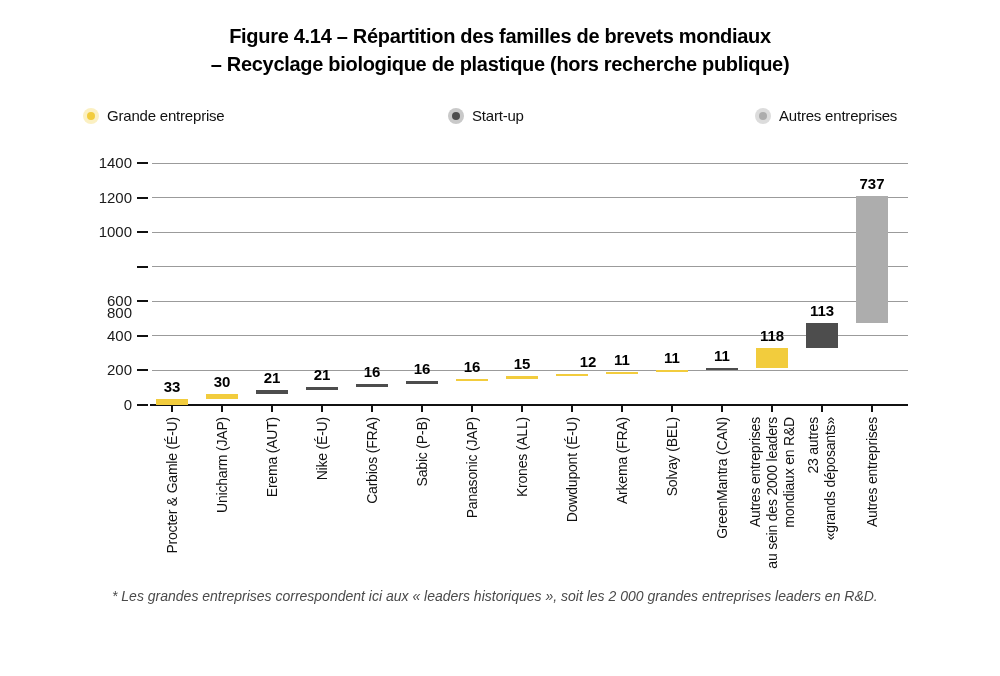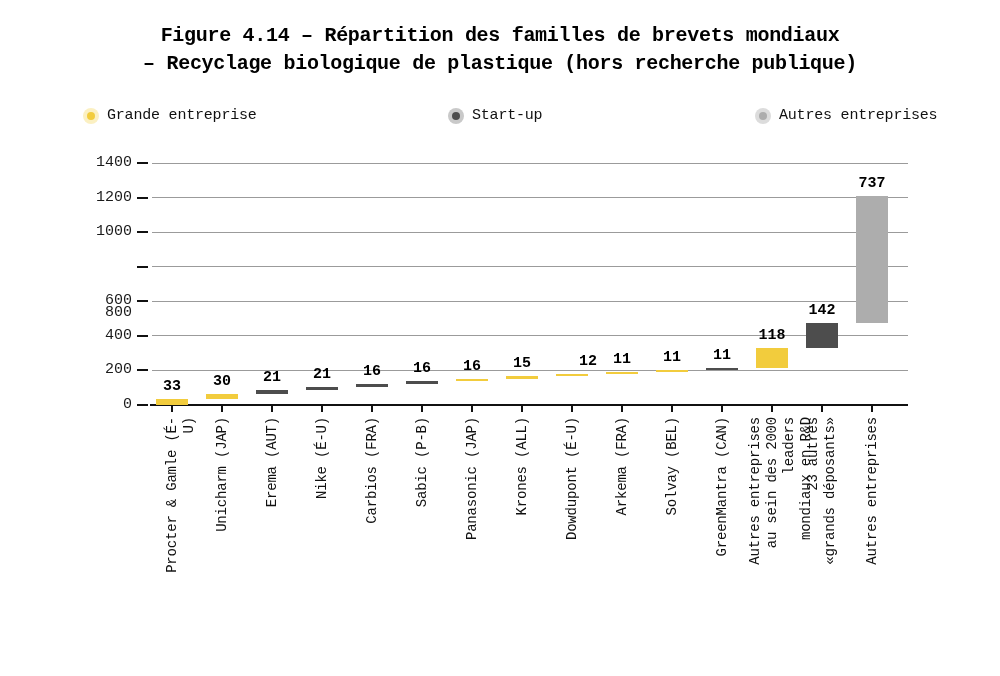--- a/index.html
+++ b/index.html
@@ -1,17 +1,17 @@
 <!DOCTYPE html>
 <html><head>
 <meta charset="utf-8">
 <style>
   html,body{margin:0;padding:0;background:#fff;}
   .stage{position:relative;width:1000px;height:676px;background:#ffffff;
-         font-family:Liberation Mono, monospace;color:#111;overflow:hidden;}
+         font-family:Liberation Sans, sans-serif;color:#111;overflow:hidden;}
   .title{position:absolute;left:0;right:0;top:22px;text-align:center;
          font-weight:bold;font-size:20px;line-height:28px;letter-spacing:-0.3px;color:#000;}
   .legend-item{position:absolute;top:107px;display:flex;align-items:center;gap:8px;
          font-size:15px;letter-spacing:-0.2px;}
   .legend-dot{width:16px;height:16px;border-radius:50%;display:flex;align-items:center;justify-content:center;}
   .legend-dot-inner{width:8px;height:8px;border-radius:50%;}
   .footnotes{position:absolute;left:112px;top:588px;width:812px;
          font-style:italic;font-size:14px;line-height:17.5px;color:#4a4a4a;}
   .footnote{white-space:pre-line;}
   .ylab{position:absolute;width:52px;text-align:right;font-size:15px;color:#1a1a1a;}
@@ -121,26 +121,27 @@
       <div class="vlab" style="position: absolute; left: 692px; top: 347.181px; width: 60px;">11</div>
       <div style="position: absolute; left: 721px; top: 406px; width: 2px; height: 6px; background: rgb(17, 17, 17);"></div>
       <div class="xlab" style="position: absolute; left: 713.5px; top: 587px;">GreenMantra (CAN)</div>
       <div style="position: absolute; left: 756px; top: 347.784px; width: 32px; height: 20.3971px; background: rgb(242, 204, 61);"></div>
       <div class="vlab" style="position: absolute; left: 742px; top: 326.784px; width: 60px;">118</div>
       <div style="position: absolute; left: 771px; top: 406px; width: 2px; height: 6px; background: rgb(17, 17, 17);"></div>
       <div class="xlab" style="position: absolute; left: 746.5px; top: 587px;">Autres entreprises
 au sein des 2000 leaders
 mondiaux en R&amp;D</div>
       <div style="position: absolute; left: 806px; top: 323.239px; width: 32px; height: 24.5457px; background: rgb(77, 77, 77);"></div>
-      <div class="vlab" style="position: absolute; left: 792px; top: 302.239px; width: 60px;">142</div>
+      <div class="vlab" style="position: absolute; left: 792px; top: 302.239px; width: 60px;">113</div>
       <div style="position: absolute; left: 821px; top: 406px; width: 2px; height: 6px; background: rgb(17, 17, 17);"></div>
       <div class="xlab" style="position: absolute; left: 805px; top: 587px;">23 autres
 «grands déposants»</div>
       <div style="position: absolute; left: 856px; top: 195.843px; width: 32px; height: 127.396px; background: rgb(173, 173, 173);"></div>
       <div class="vlab" style="position: absolute; left: 842px; top: 174.843px; width: 60px;">737</div>
       <div style="position: absolute; left: 871px; top: 406px; width: 2px; height: 6px; background: rgb(17, 17, 17);"></div>
       <div class="xlab" style="position: absolute; left: 863.5px; top: 587px;">Autres entreprises</div>
     </div>
 
   <div class="footnotes" style="color: rgb(74, 74, 74);">
+    <div class="footnote">* Les grandes entreprises correspondent ici aux « leaders historiques », soit les 2 000 grandes entreprises leaders en R&amp;D.</div>
   </div>
 
 </div>
 
 </body></html>

